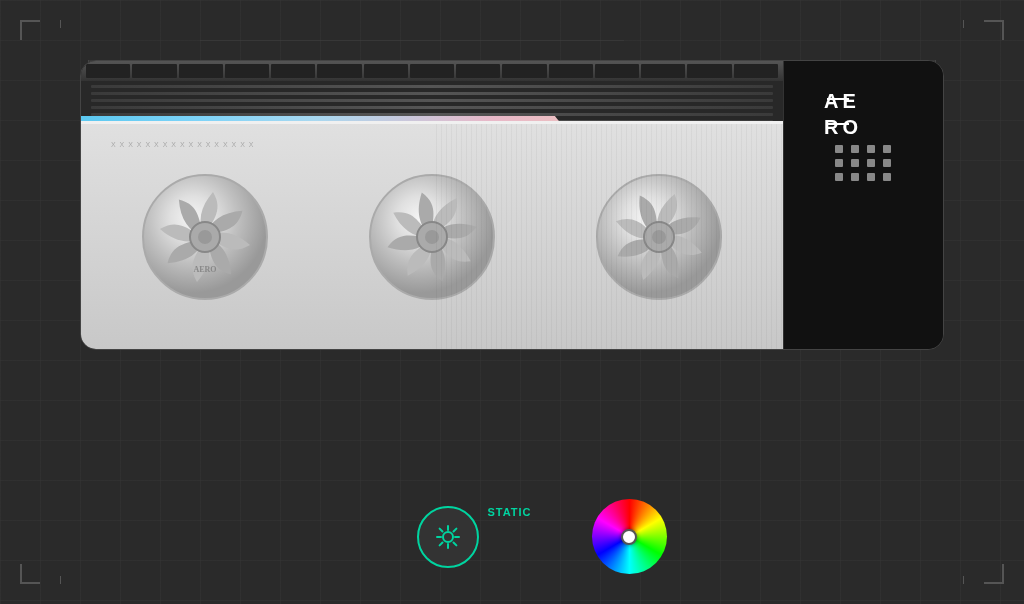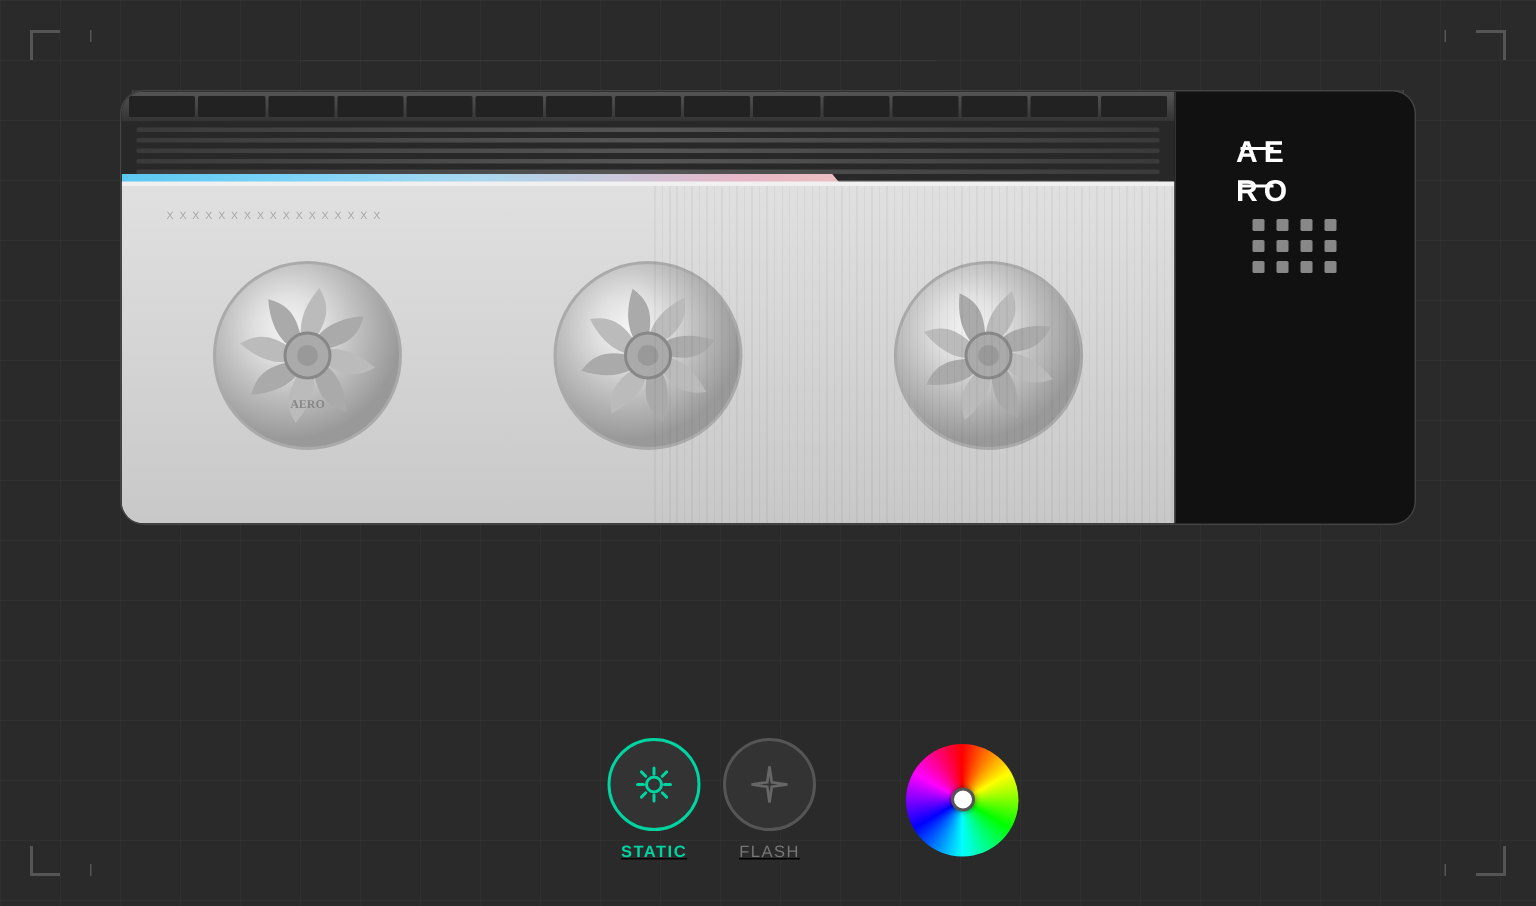--- a/index.html
+++ b/index.html
@@ -104,25 +104,23 @@
 
     .mode-buttons {
       display: flex;
       gap: 15px;
       align-items: center;
       margin-left: 60px;
     }
 
     .mode-btn {
       display: flex;
-      flex-direction: column;
-      align-items: center;
+      flex-direction: row;
       gap: 8px;
       cursor: pointer;
-      text-decoration: underline;
     }
 
     .mode-icon-circle {
       width: 62px;
       height: 62px;
       border-radius: 50%;
       border: 2px solid #555;
       background: #333;
       display: flex;
       align-items: center;
@@ -431,27 +429,19 @@
           <line x1="19.5" y1="19.5" x2="22.4" y2="22.4" stroke="#00d4a0" stroke-width="2" stroke-linecap="round"></line>
           <line x1="22.4" y1="5.6" x2="19.5" y2="8.5" stroke="#00d4a0" stroke-width="2" stroke-linecap="round"></line>
           <line x1="8.5" y1="19.5" x2="5.6" y2="22.4" stroke="#00d4a0" stroke-width="2" stroke-linecap="round"></line>
         </svg>
       </div>
       <span class="mode-label" style="color:#00d4a0;font-weight:bold;">STATIC</span>
     </div>
 
 
 
-    <div class="mode-btn">
-      <div class="mode-icon-circle">
-        <svg class="mode-svg" viewBox="0 0 28 28">
-          <path d="M14 2 L15.5 12.5 L26 14 L15.5 15.5 L14 26 L12.5 15.5 L2 14 L12.5 12.5 Z" fill="none" stroke="#666" stroke-width="1.8"></path>
-        </svg>
-      </div>
-      <span class="mode-label">FLASH</span>
-    </div>
 
   </div>
 
   <div class="color-wheel-container">
     <div class="color-wheel"></div>
   </div>
 </div>
 
 </body></html>

